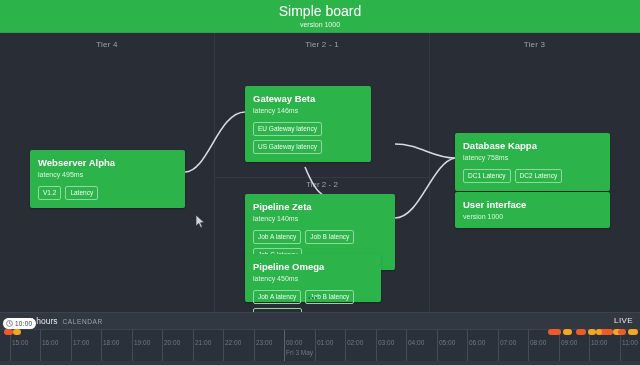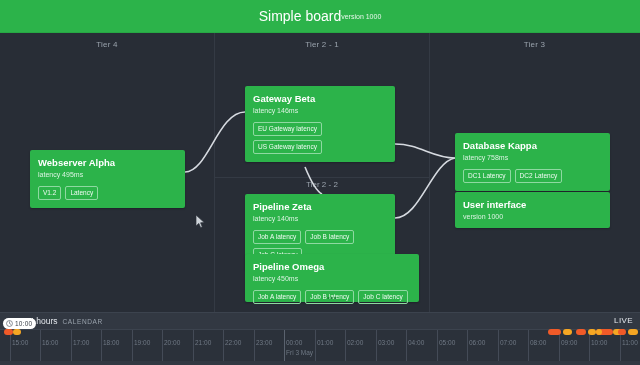--- a/index.html
+++ b/index.html
@@ -14,20 +14,21 @@
     font-family: "Liberation Sans", sans-serif;
     color: #dfe3e8;
     position: relative;
   }
 
   
   .board-header {
     height: 32px;
     background: #2cb34a;
     display: flex;
+    flex-direction: column;
     align-items: center;
     justify-content: center;
     border-bottom: 1px solid #27a844;
     position: relative;
     z-index: 5;
   }
   .board-title {
     font-size: 14px;
     color: #ffffff;
     line-height: 15px;
@@ -145,23 +146,23 @@
     right: 0;
     bottom: 2px;
     text-align: center;
     font-size: 8px;
     line-height: 5px;
     color: #1f7f37;
     letter-spacing: .5px;
   }
 
   #node-webserver-alpha { left: 30px;  top: 118px; width: 155px; }
-  #node-gateway-beta    { left: 245px; top: 54px;  width: 150px; }
+  #node-gateway-beta    { left: 245px; top: 54px;  width: 126px; }
   #node-pipeline-zeta   { left: 245px; top: 162px; width: 150px; }
-  #node-pipeline-omega  { left: 245px; top: 222px; width: 174px; height: 48px; }
+  #node-pipeline-omega  { left: 245px; top: 222px; width: 136px; height: 48px; }
   #node-database-kappa  { left: 455px; top: 101px; width: 155px; }
   #node-user-interface  { left: 455px; top: 160px; width: 155px; height: 36px; }
 
   
   .cursor {
     position: absolute;
     left: 196px;
     top: 183px;
     width: 10px;
     height: 14px;

